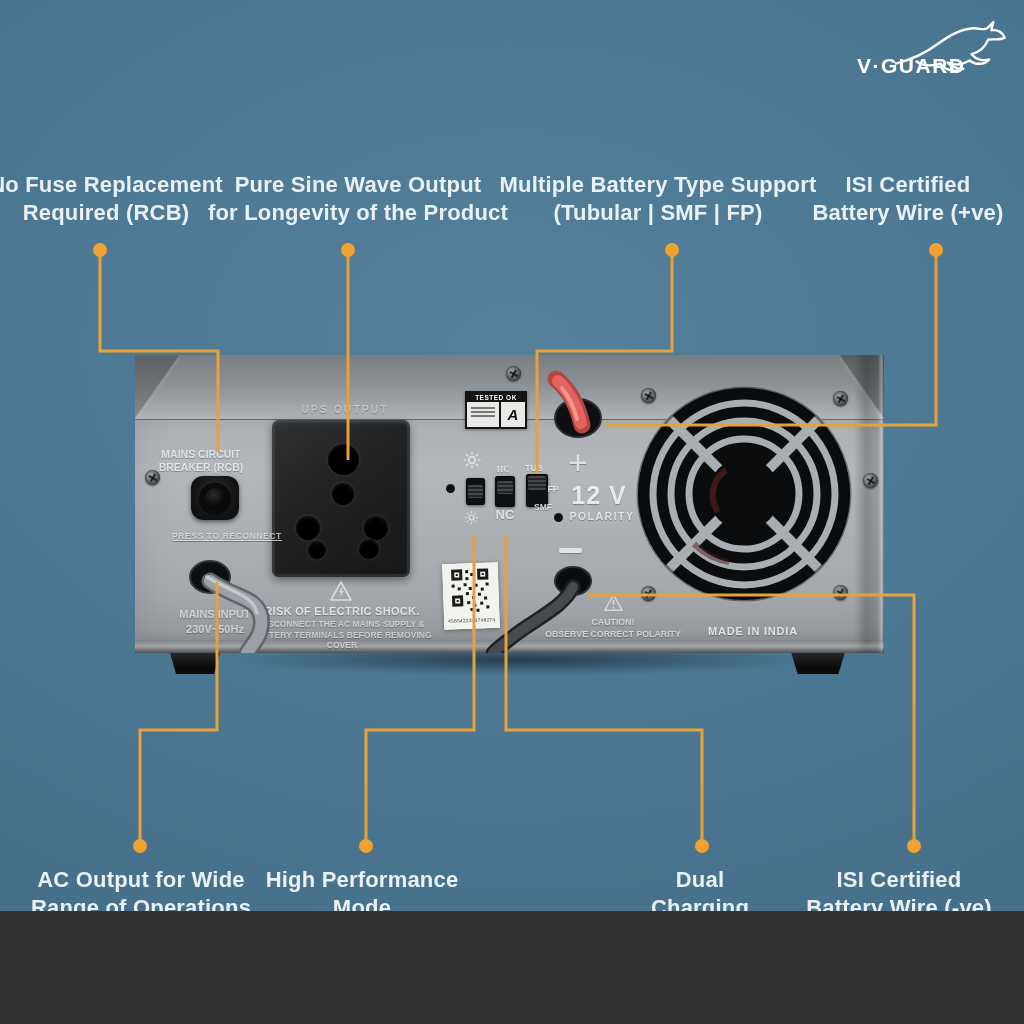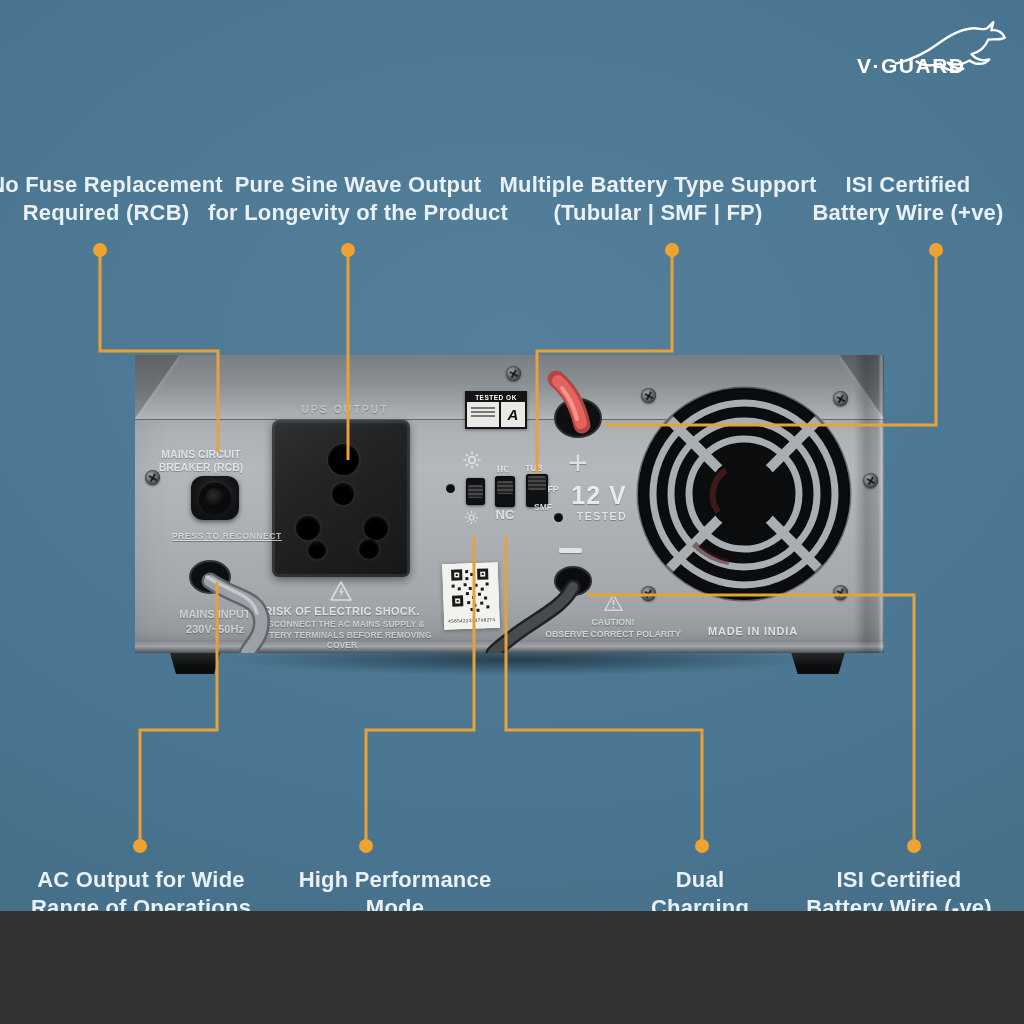--- a/index.html
+++ b/index.html
@@ -105,21 +105,21 @@
   </div>
   <div class="callout" style="left:908px;top:171px;">
     <span>ISI Certified</span><br>
     <span>Battery Wire (+ve)</span>
   </div>
 
   <div class="callout" style="left:141px;top:866px;">
     <span>AC Output for Wide</span><br>
     <span>Range of Operations</span>
   </div>
-  <div class="callout" style="left:362px;top:866px;margin-left:33px;">
+  <div class="callout" style="left:362px;top:866px;">
     <span>High Performance</span><br>
     <span>Mode</span>
   </div>
   <div class="callout" style="left:700px;top:866px;">
     <span>Dual</span><br>
     <span>Charging</span>
   </div>
   <div class="callout" style="left:899px;top:866px;">
     <span>ISI Certified</span><br>
     <span>Battery Wire (-ve)</span>
@@ -221,21 +221,21 @@
     <span class="ptext" style="left:370px;top:152px;font-size:13px;">NC</span>
     <span class="ptext" style="left:399px;top:108px;font-size:8.5px;">TUB</span>
     <span class="ptext" style="left:418px;top:129px;font-size:8.5px;">FP</span>
     <span class="ptext" style="left:400px;top:147px;font-size:8.5px;margin-left:8px;">SMF</span>
     <div class="dot-hole" style="left:311px;top:129px;"></div>
     <div class="dot-hole" style="left:419px;top:158px;"></div>
 
     <span class="ptext" style="left:443px;top:88px;font-size:34px;font-weight:normal;color:rgba(240,243,245,.82);">+</span>
     <div class="minus-bar"></div>
     <span class="ptext" style="left:464px;top:126px;font-size:25px;letter-spacing:1px;color:rgba(242,245,247,.9);">12 V</span>
-    <span class="ptext" style="left:467px;top:155px;font-size:10.5px;letter-spacing:1.5px;color:rgba(242,245,247,.8);">TESTED</span>
+    <span class="ptext" style="left:467px;top:155px;font-size:10.5px;letter-spacing:1.5px;color:rgba(242,245,247,.8);">POLARITY</span>
 
     <svg class="overlaySvg" style="left:468px;top:238px;" width="21" height="19" viewBox="0 0 24 22">
       <path d="M12,2 L22,20 L2,20 Z" fill="none" stroke="rgba(235,238,240,.72)" stroke-width="1.6" stroke-linejoin="round"></path>
       <line x1="12" y1="8" x2="12" y2="14" stroke="rgba(235,238,240,.72)" stroke-width="2"></line>
       <circle cx="12" cy="17" r="1.2" fill="rgba(235,238,240,.72)"></circle>
     </svg>
     <span class="ptext" style="left:478px;top:262px;font-size:8.8px;color:rgba(235,238,240,.75);">CAUTION!</span>
     <span class="ptext" style="left:478px;top:274px;font-size:8.8px;color:rgba(235,238,240,.75);">OBSERVE CORRECT POLARITY</span>
     <span class="ptext" style="left:618px;top:270px;font-size:11px;letter-spacing:.8px;color:rgba(242,245,247,.85);">MADE IN INDIA</span>
 

